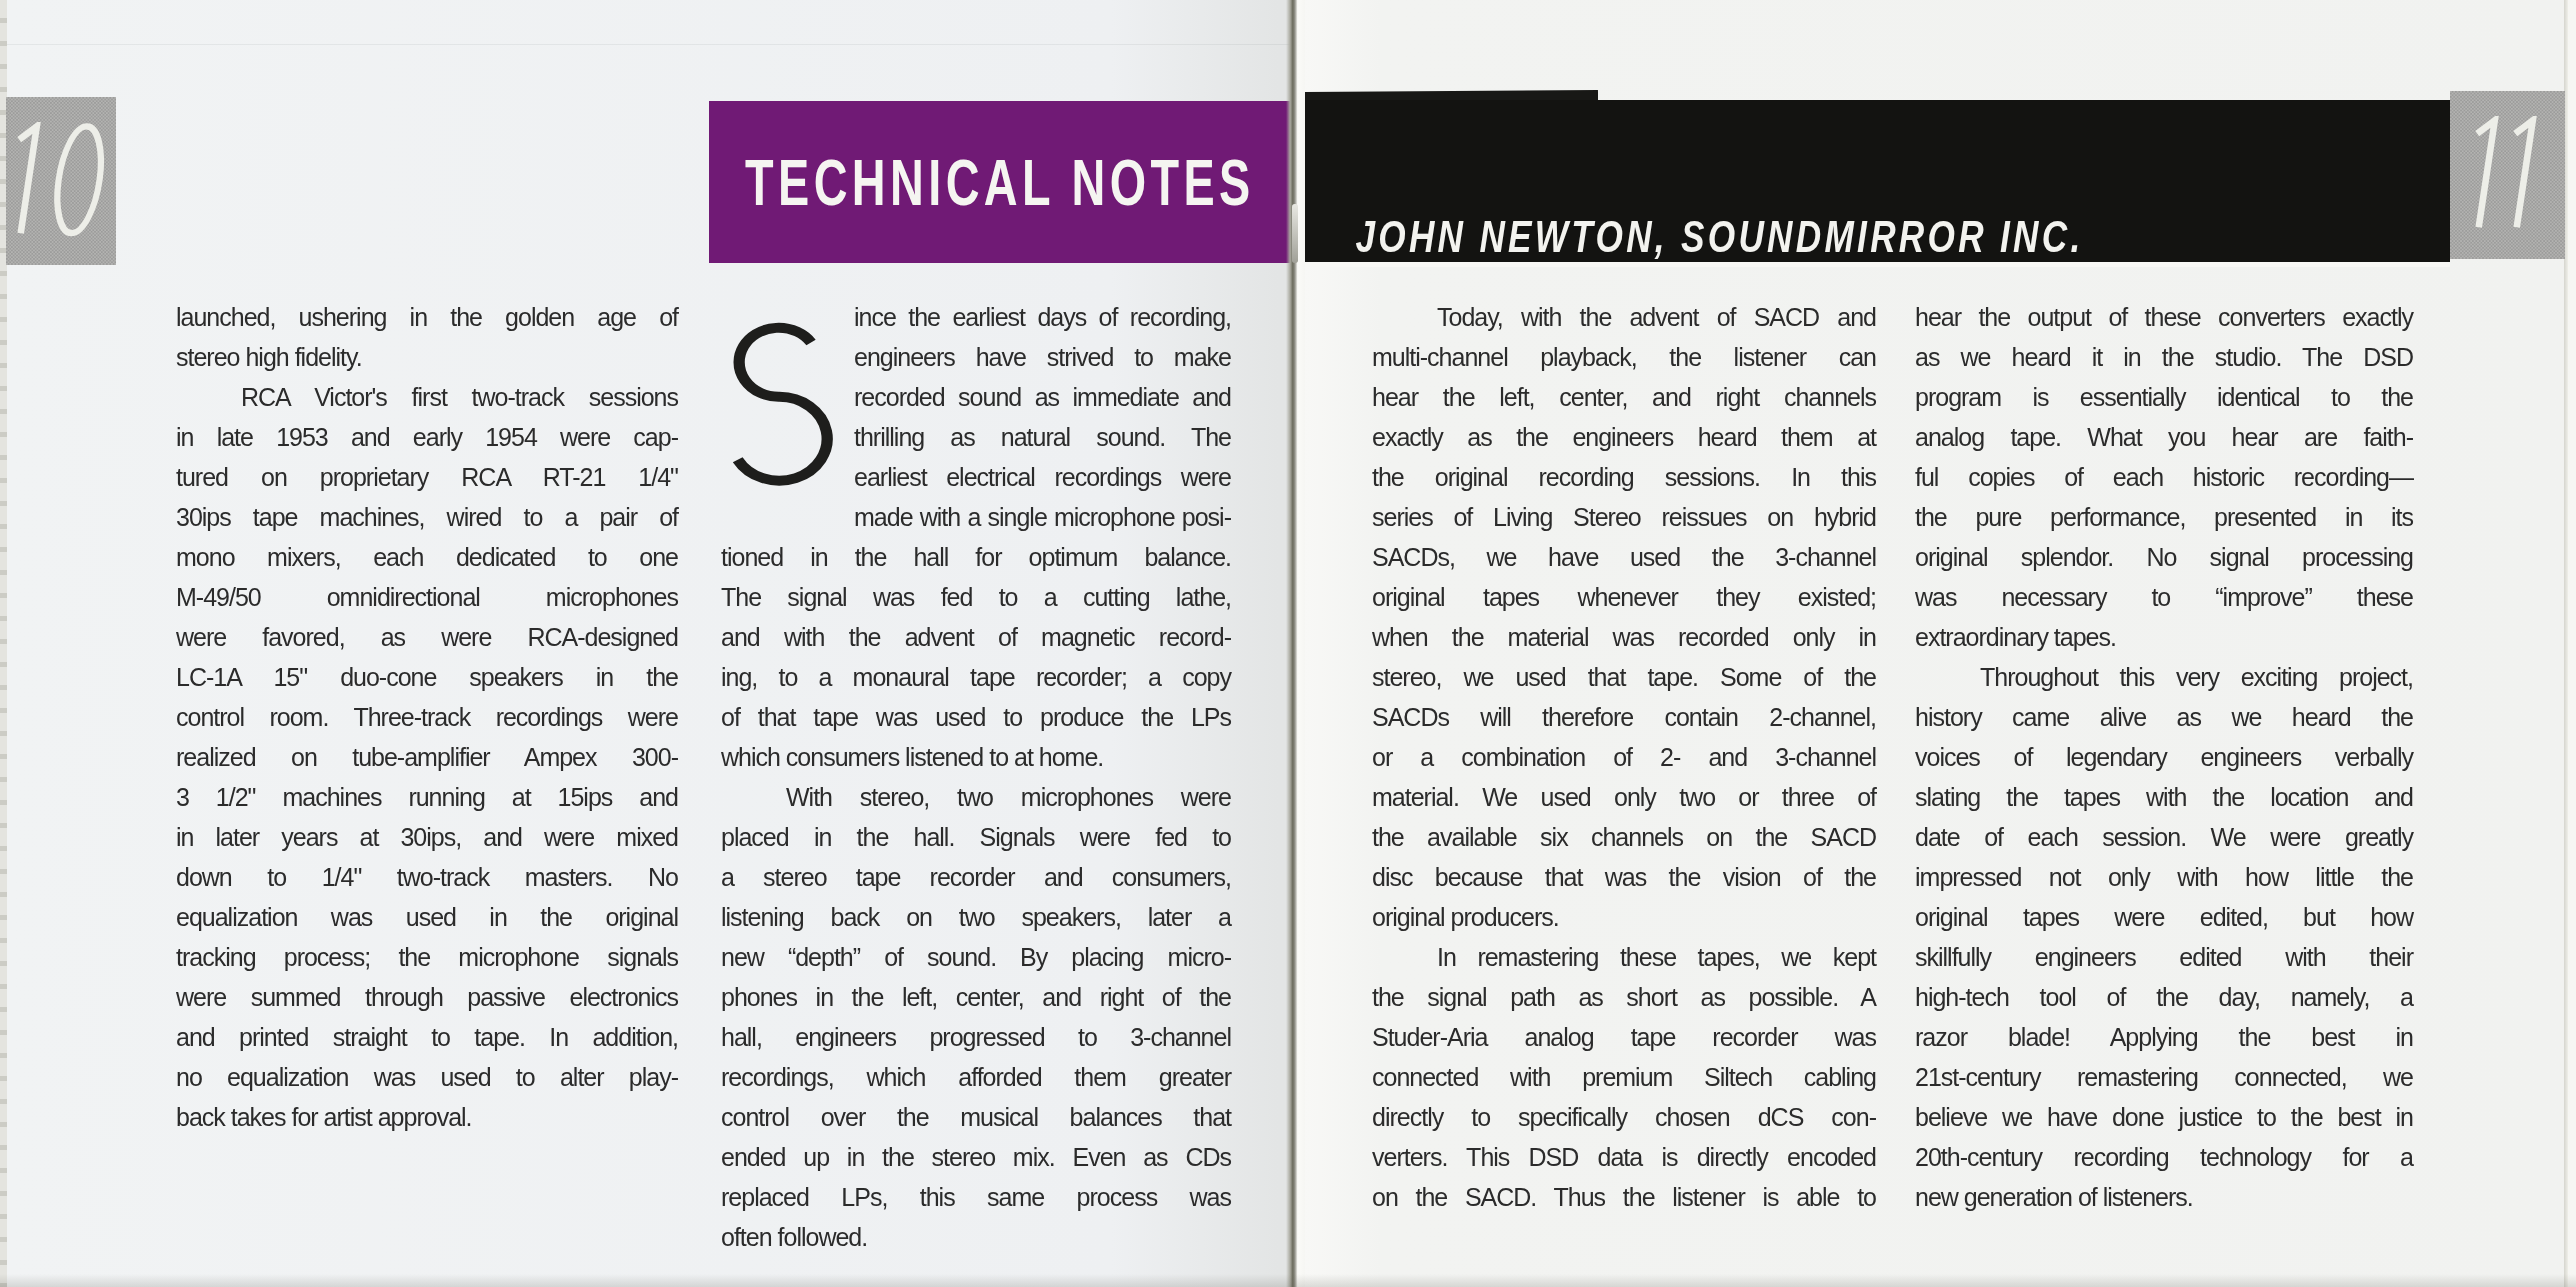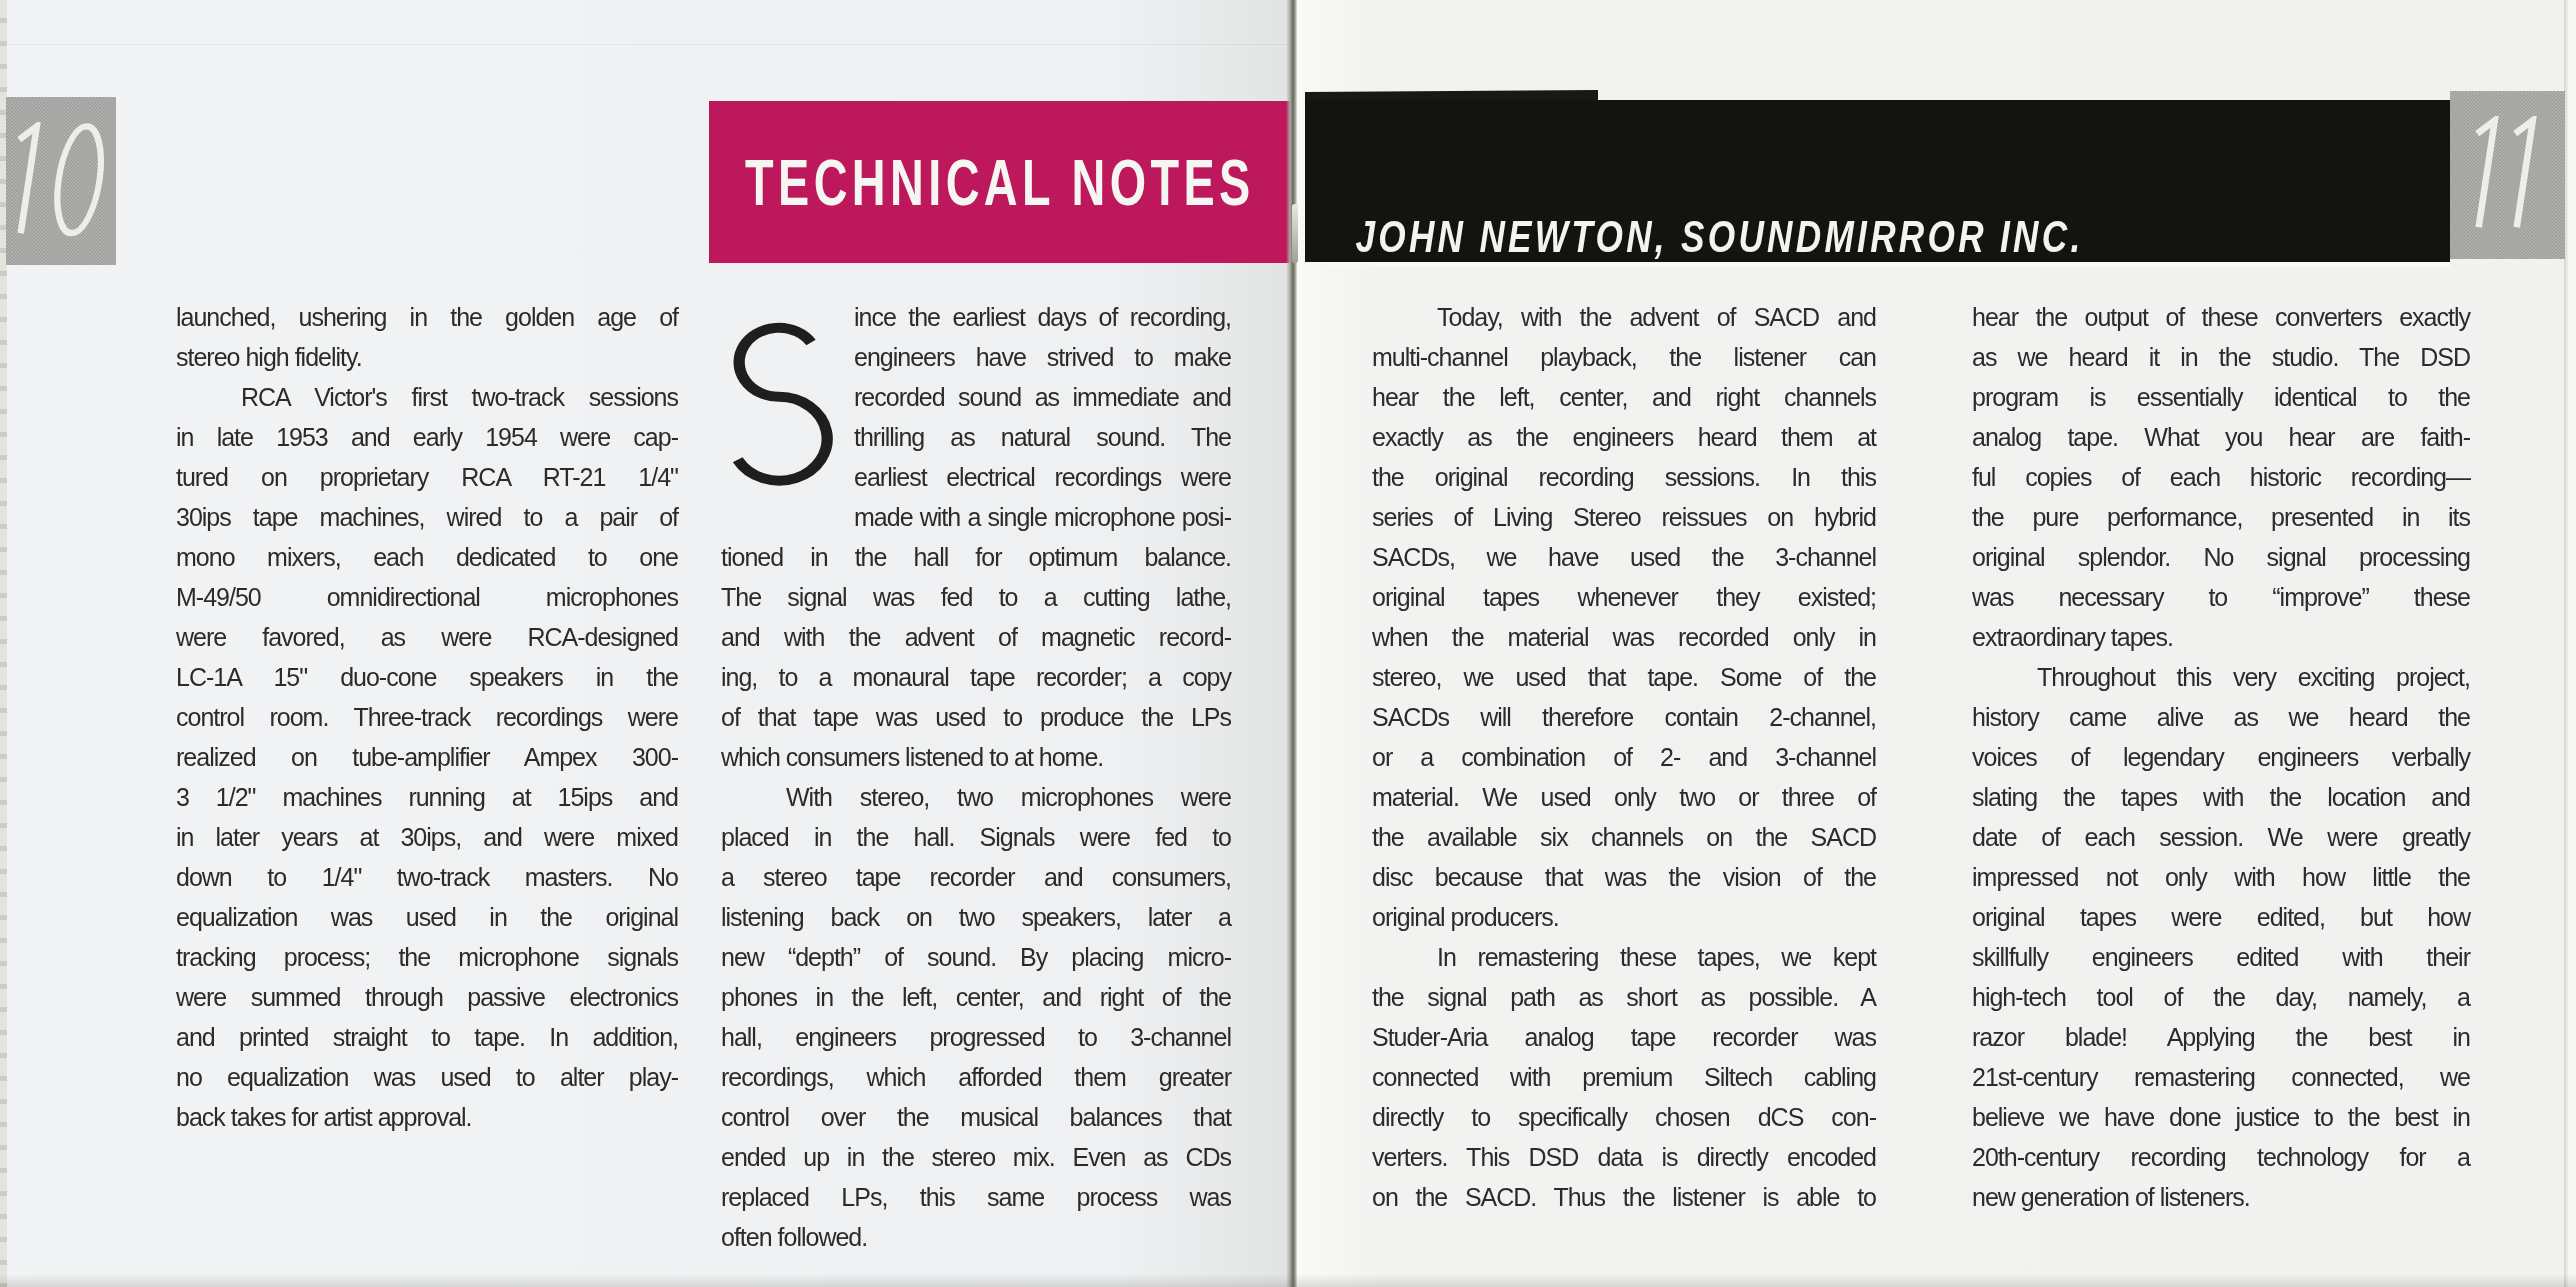--- a/index.html
+++ b/index.html
@@ -7,21 +7,21 @@
           background:#f6f6f3;font-family:"Liberation Sans",sans-serif;}
 
   
   .page-left{position:absolute;left:6.8px;top:0;width:1284px;height:1288px;
              background:linear-gradient(90deg,#f1f3f4 0,#eef0f2 86%,#e3e5e5 99%);}
   .page-right{position:absolute;left:1305px;top:0;width:1260px;height:1288px;
               background:linear-gradient(90deg,#f8f8f6 0,#f2f3f1 6%,#f1f2f0 100%);}
   .crease{position:absolute;left:0;top:44px;width:100%;height:1.4px;background:rgba(110,115,118,0.10);}
 
   
-  .banner-left{position:absolute;left:709px;top:101px;width:582px;height:162px;background:#be185d;
+  .banner-left{position:absolute;left:709px;top:101px;width:582px;height:162px;background:#701a75;
                display:flex;align-items:center;justify-content:center;}
   .banner-left-text{color:#f5f5f1;font-weight:bold;font-size:65px;letter-spacing:6.1px;
                     transform:scaleX(0.72);white-space:nowrap;}
   .banner-right{position:absolute;left:1305px;top:100px;width:1145px;height:162px;background:#131311;
                 display:flex;align-items:flex-end;}
   .banner-right-text{color:#f3f3ef;font-weight:bold;font-style:italic;font-size:44px;letter-spacing:4.1px;
                      transform:scaleX(0.8);transform-origin:left center;white-space:nowrap;padding-left:63px;}
   .banner-underline{position:absolute;left:1305px;top:262px;width:1145px;height:4.8px;background:#f8f8f5;}
   .banner-artifact{position:absolute;left:1305px;top:91px;width:293px;height:11px;background:#181816;
                    transform:rotate(-0.35deg);}
@@ -43,21 +43,21 @@
   .page-edge-right{position:absolute;left:2564px;top:0;width:4.1px;height:1288px;
                    background:linear-gradient(90deg,#d5d5ce,#efefe9);}
   .bottom-shadow{position:absolute;left:0;bottom:0;width:2576px;height:13.6px;
                  background:linear-gradient(180deg,rgba(90,90,80,0) 0,rgba(90,90,80,0.20) 100%);}
 
   
   .col{position:absolute;top:289px;color:#2b2b2b;font-size:25px;line-height:40px;letter-spacing:-1px;margin-top:8px;}
   .col1{left:176px;width:502px;}
   .col2{left:721px;width:510px;}
   .col3{left:1372px;width:504px;}
-  .col4{left:1972px;width:498px;}
+  .col4{left:1915px;width:498px;}
   .line{text-align:justify;text-align-last:justify;}
   .line.last{text-align-last:left;}
   .line.indent{padding-left:65px;}
 
   
   .dropcap{float:left;width:133px;height:198px;padding-top:11px;}
   .dropcap svg{display:block;margin-left:4.1px;}
   .vh{font-size:0;position:absolute;}
 </style>
 </head>

